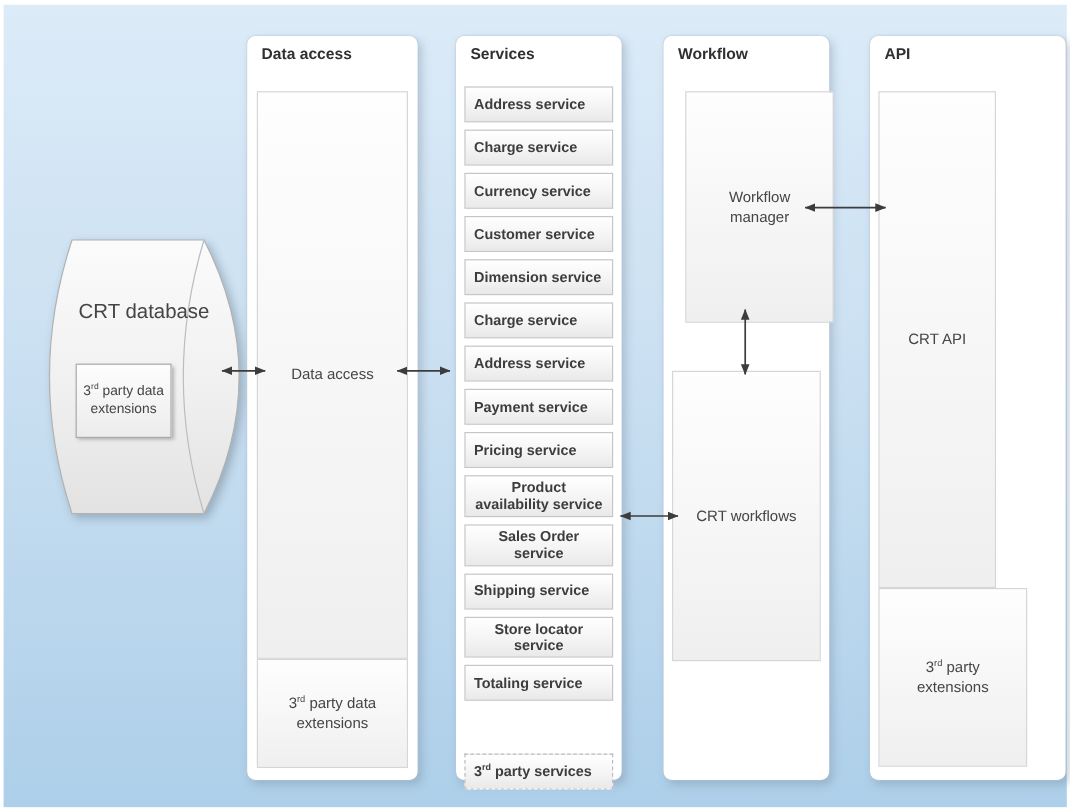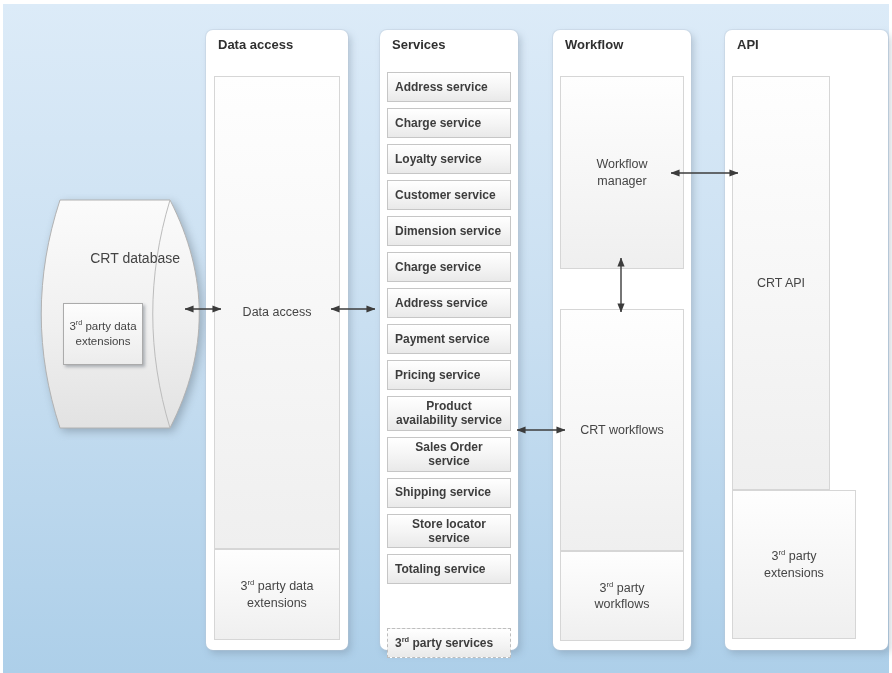--- a/index.html
+++ b/index.html
@@ -38,22 +38,22 @@
     display:flex;align-items:center;justify-content:flex-start;text-align:center;
     font-size:12px;color:#3d3d3d;padding:2px 7px;line-height:1.2;font-weight:bold;
   }
   .sbox.dashed{border:1px dashed #bdbdbd;margin-top:38px;}
   sup{font-size:.62em;vertical-align:super;line-height:0;}
   
   .cyl-svg{position:absolute;left:30px;top:186px;filter:drop-shadow(3px 3px 4px rgba(95,110,125,.45));}
   .cyl-body{fill:url(#cylgrad);stroke:#b2b2b2;stroke-width:1;}
   .cyl-cap{fill:none;stroke:#bcbcbc;stroke-width:1;}
   .cyl-label{
-    position:absolute;left:57px;top:246px;width:120px;text-align:right;
-    font-size:14px;color:#444;
+    position:absolute;left:57px;top:246px;width:120px;text-align:center;
+    font-size:17px;color:#444;
   }
   .cyl-inner{
     position:absolute;left:60px;top:299px;width:80px;height:62px;box-sizing:border-box;
     border:1px solid #ababab;background:linear-gradient(180deg,#fdfdfd,#ececec);
     box-shadow:2px 2px 3px rgba(90,100,110,.45);
     display:flex;align-items:center;justify-content:center;text-align:center;
     font-size:11.5px;color:#444;line-height:1.32;
   }
   
   .arrows{position:absolute;left:0;top:0;pointer-events:none;}
@@ -97,21 +97,21 @@
 
           <div class="sbox">
             <span>Address service</span>
           </div>
 
           <div class="sbox">
             <span>Charge service</span>
           </div>
 
           <div class="sbox">
-            <span>Loyalty service</span>
+            <span>Currency service</span>
           </div>
 
           <div class="sbox">
             <span>Customer service</span>
           </div>
 
           <div class="sbox">
             <span>Dimension service</span>
           </div>
 
@@ -153,28 +153,25 @@
         </div>
       <div class="svc-list" style="top:560px;">
         <div class="sbox dashed">
           <span><span>3</span><sup>rd</sup><span> party services</span></span>
         </div>
       </div>
     </div>
 
     <div class="column" style="left:550px;width:138px;">
       <div class="col-header">Workflow</div>
-      <div class="bigbox" style="left:7px;top:46px;width:124px;height:193px;">
+      <div class="bigbox" style="left:18px;top:46px;width:124px;height:193px;">
         <span class="wrap-90">Workflow manager</span>
       </div>
       <div class="bigbox" style="left:7px;top:279px;width:124px;height:242px;">
         <span>CRT workflows</span>
-      </div>
-      <div class="bigbox" style="left:7px;top:521px;width:124px;height:90px;">
-        <span class="wrap-90"><span>3</span><sup>rd</sup><span> party workflows</span></span>
       </div>
     </div>
 
     <div class="column" style="left:722px;width:138px;padding-left:25px;">
       <div class="col-header">API</div>
       <div class="bigbox" style="left:7px;top:46px;width:98px;height:414px;">
         <span>CRT API</span>
       </div>
       <div class="bigbox" style="left:7px;top:460px;width:124px;height:149px;">
         <span class="wrap-90"><span>3</span><sup>rd</sup><span> party extensions</span></span>

